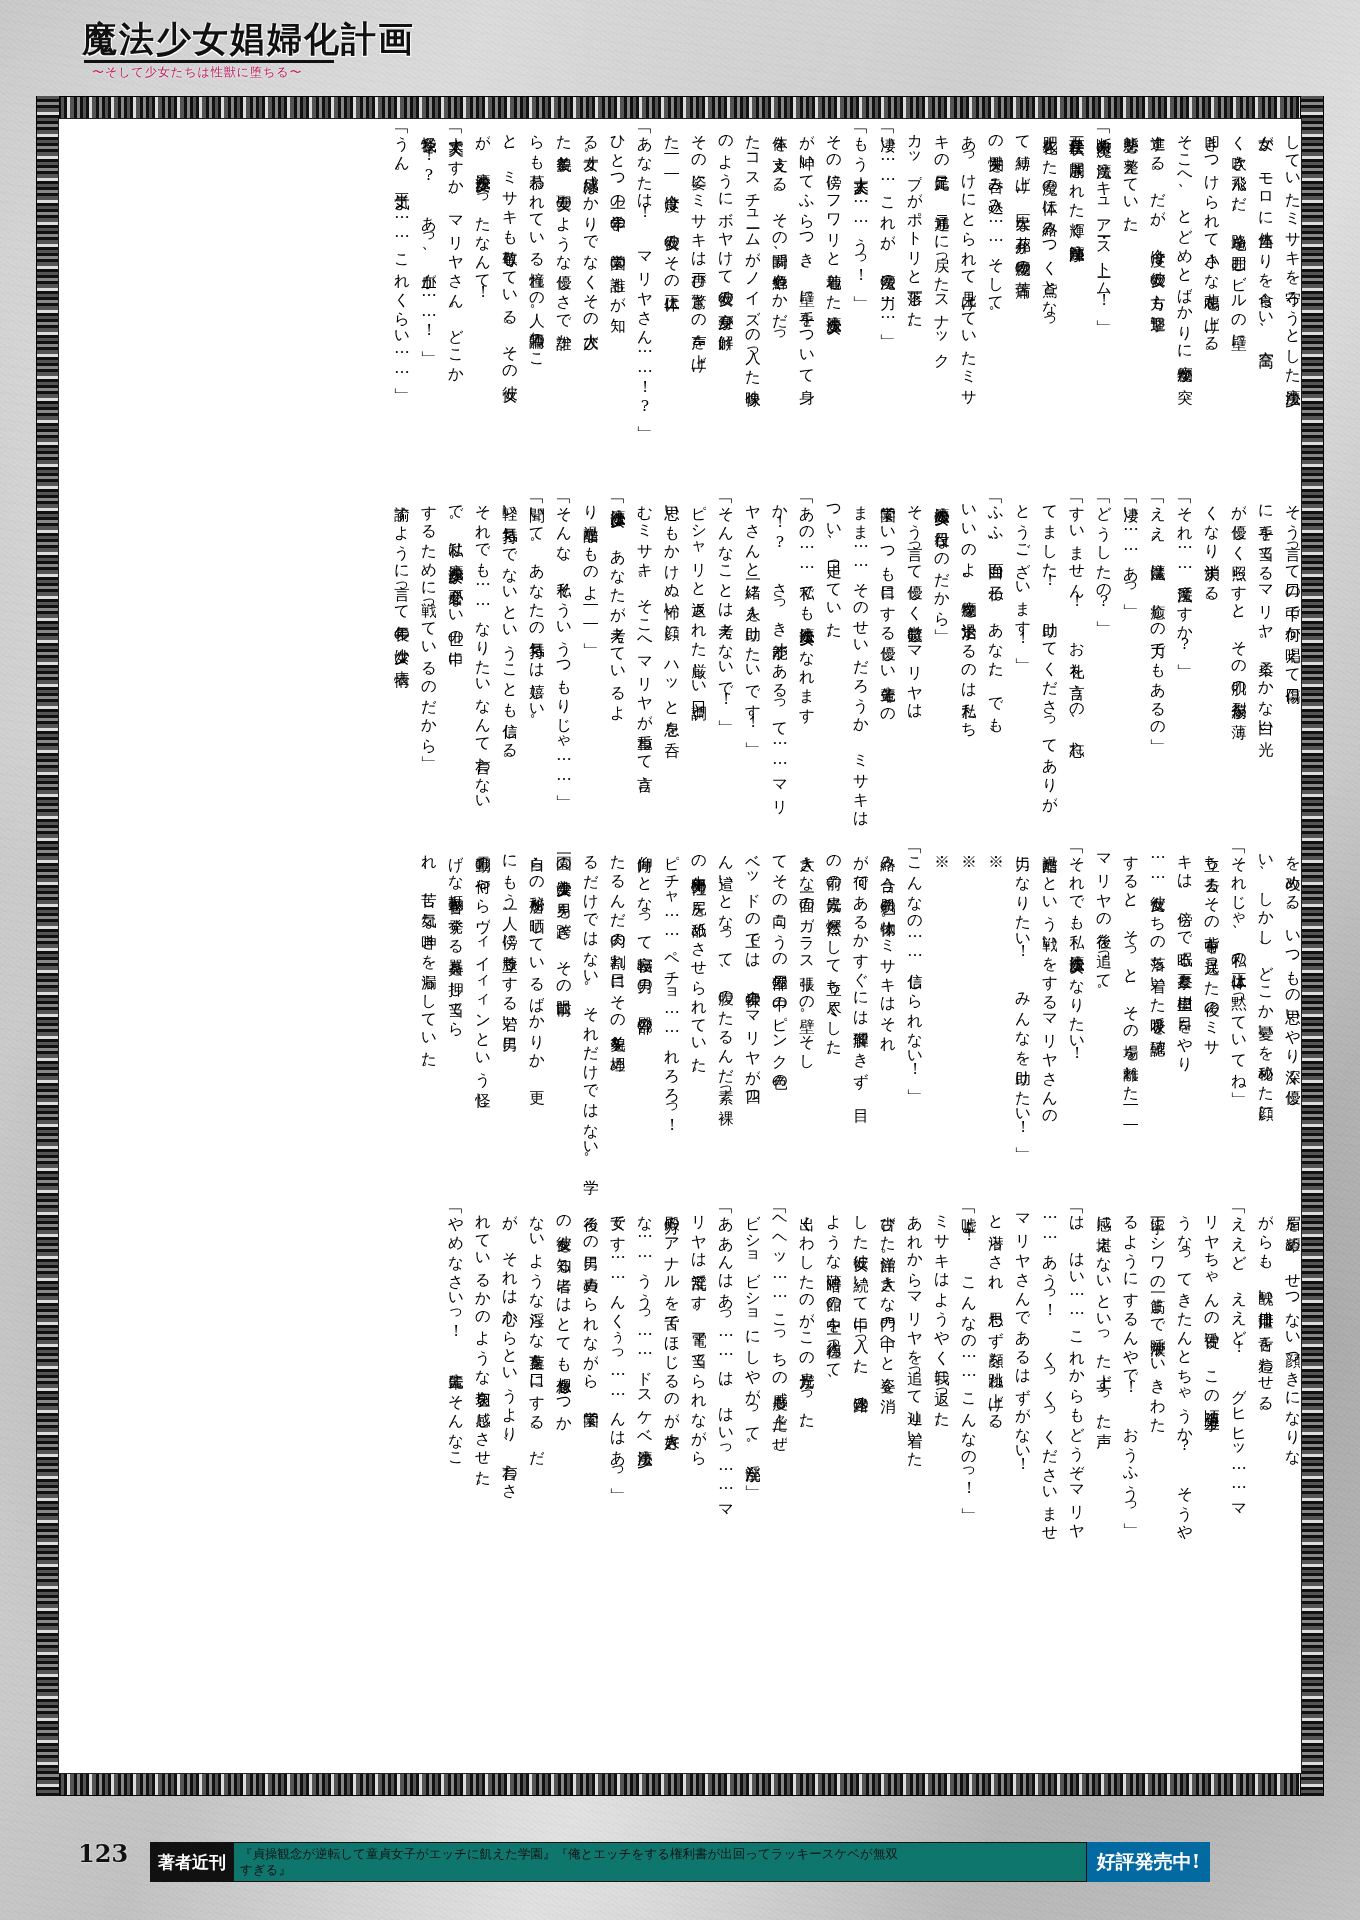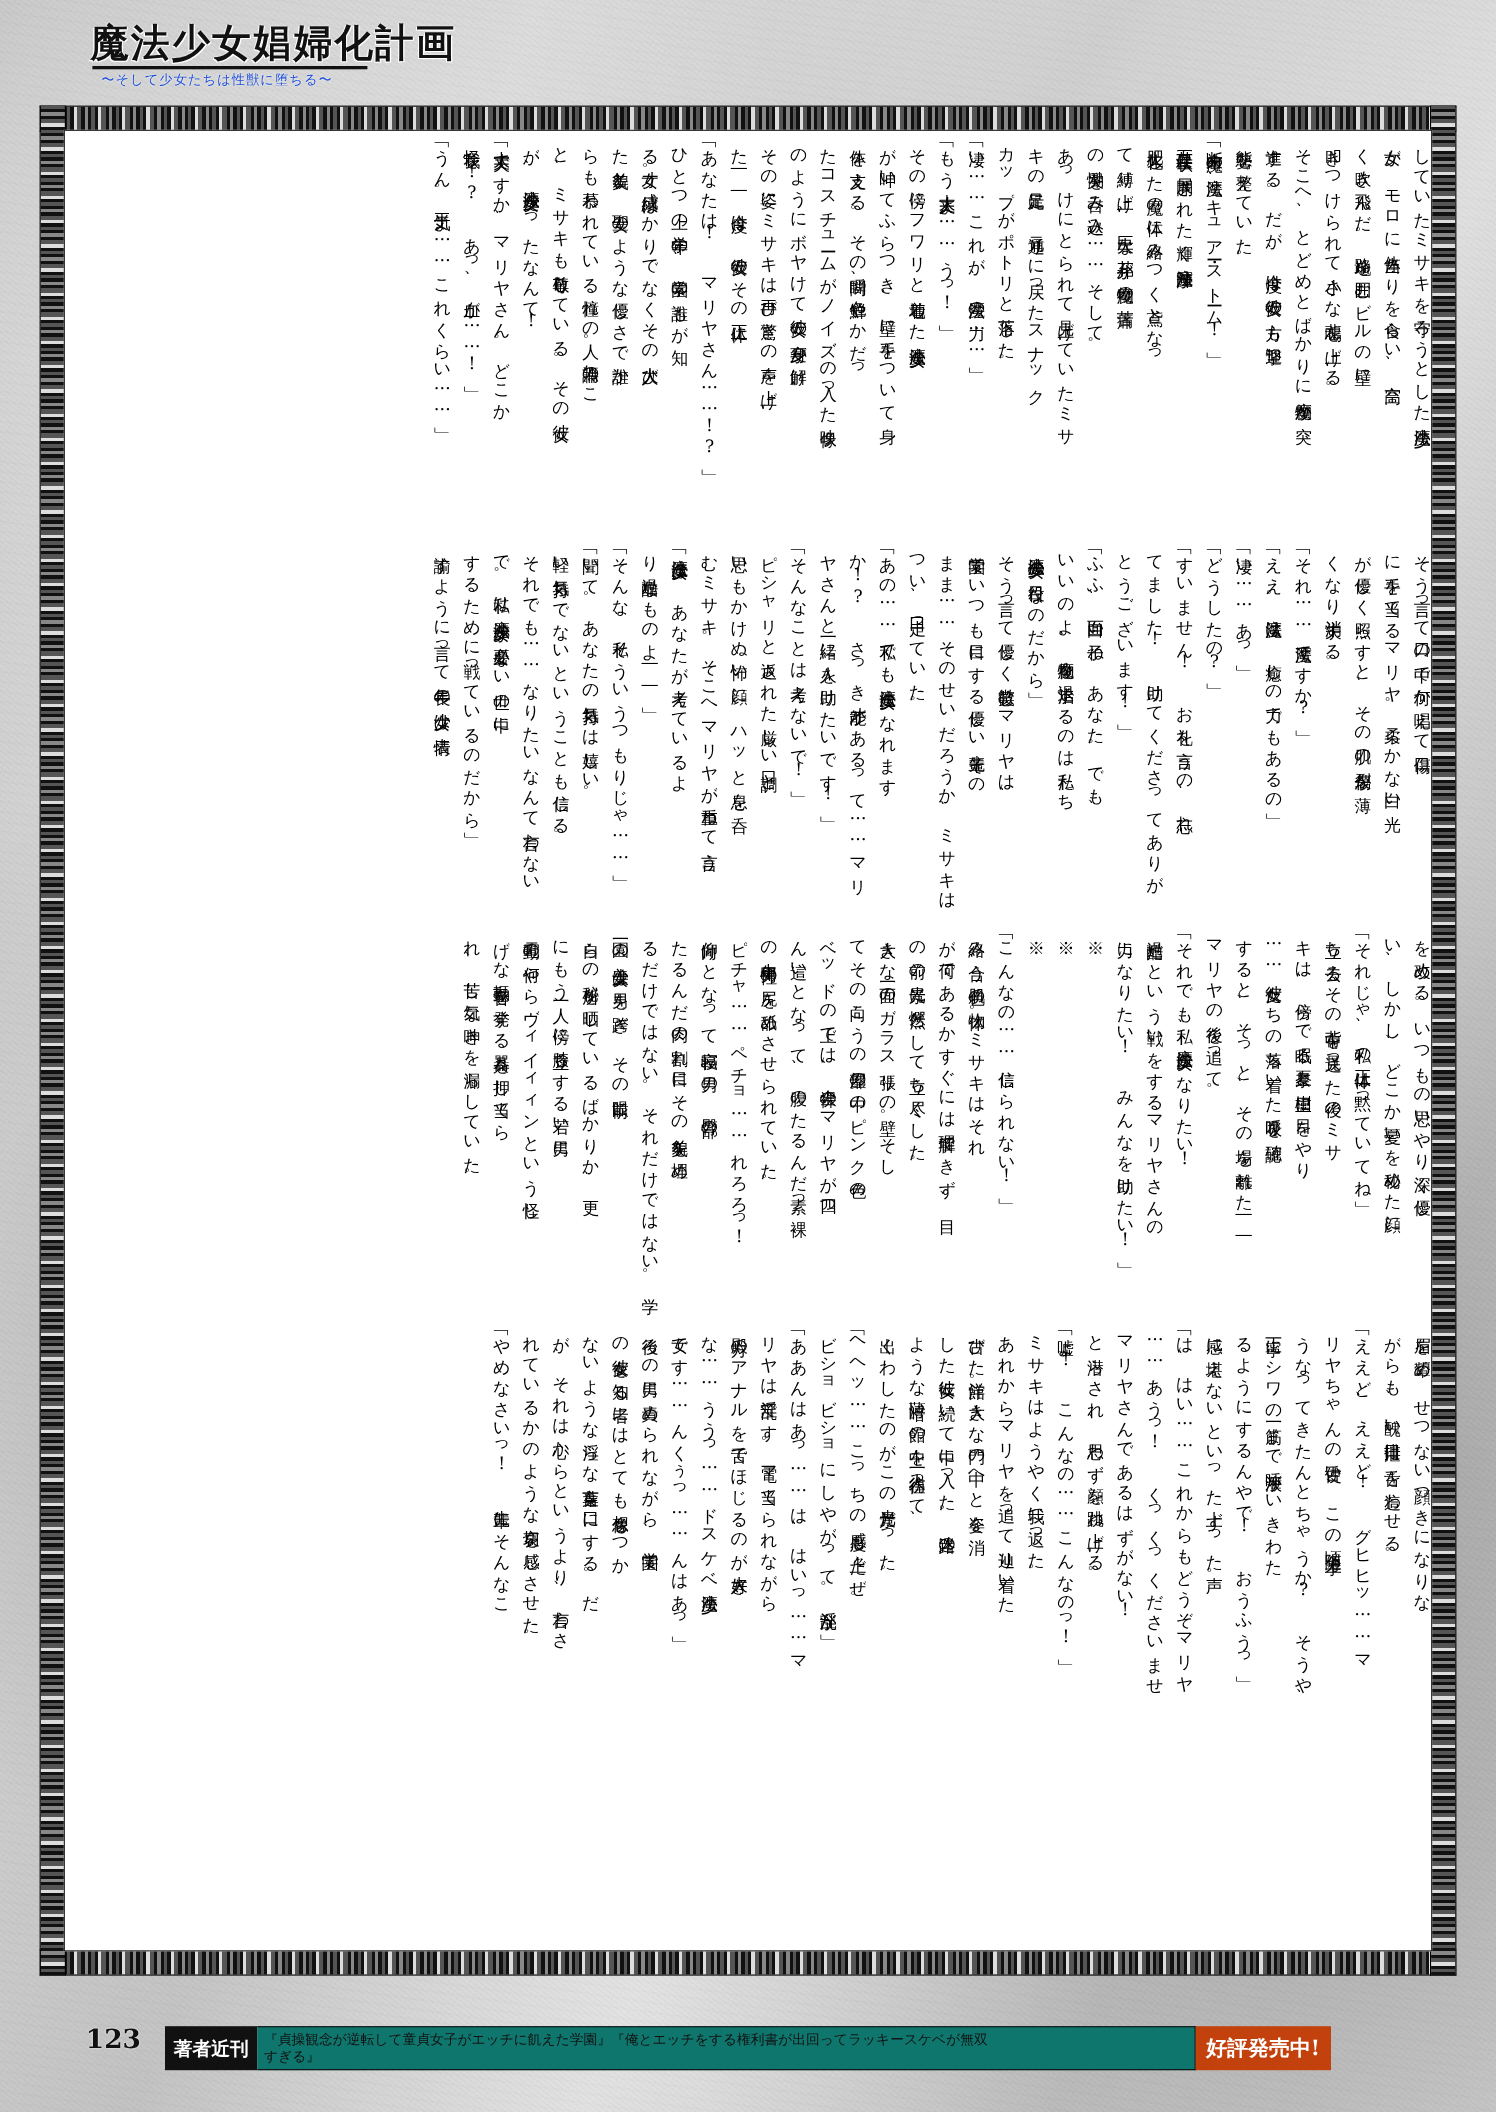--- a/index.html
+++ b/index.html
@@ -36,21 +36,21 @@
     font-size:35px;letter-spacing:2px;font-weight:bold;
     color:#111;
     text-shadow:0 0 2px #fff,1px 1px 0 #fff,-1px 1px 0 #fff;
     white-space:nowrap;
   }
   .title-rule{
     position:absolute;left:84px;top:60px;width:250px;height:3px;background:#111;
   }
   .title-sub{
     position:absolute;left:92px;top:64px;
-    font-size:12px;letter-spacing:1px;color:#1d4ed8;
+    font-size:12px;letter-spacing:1px;color:#be185d;
     text-shadow:0 0 2px #fff;
     white-space:nowrap;
     text-align:center;
   }
 
   
   .frame{
     position:absolute;left:36px;top:96px;width:1288px;height:1700px;
   }
   .frame-inner{
@@ -129,21 +129,21 @@
   }
   .ad-texts{
     flex:1;background:#0f766e;border:1px solid #111;border-left:none;
     display:flex;align-items:center;
     font-size:12.5px;line-height:1.25;color:#111;
     padding:2px 6px;
     overflow:hidden;
   }
   .ad-texts span{display:inline-block;}
   .badge-onsale{
-    background:#c2410c;color:#fff;font-weight:bold;font-size:19px;
+    background:#0369a1;color:#fff;font-weight:bold;font-size:19px;
     display:flex;align-items:center;justify-content:center;
     padding:0 10px;white-space:nowrap;
   }
 </style>
 </head>
 <body>
 
 <div class="page-bg"></div>
 <div class="noise"></div>
 

